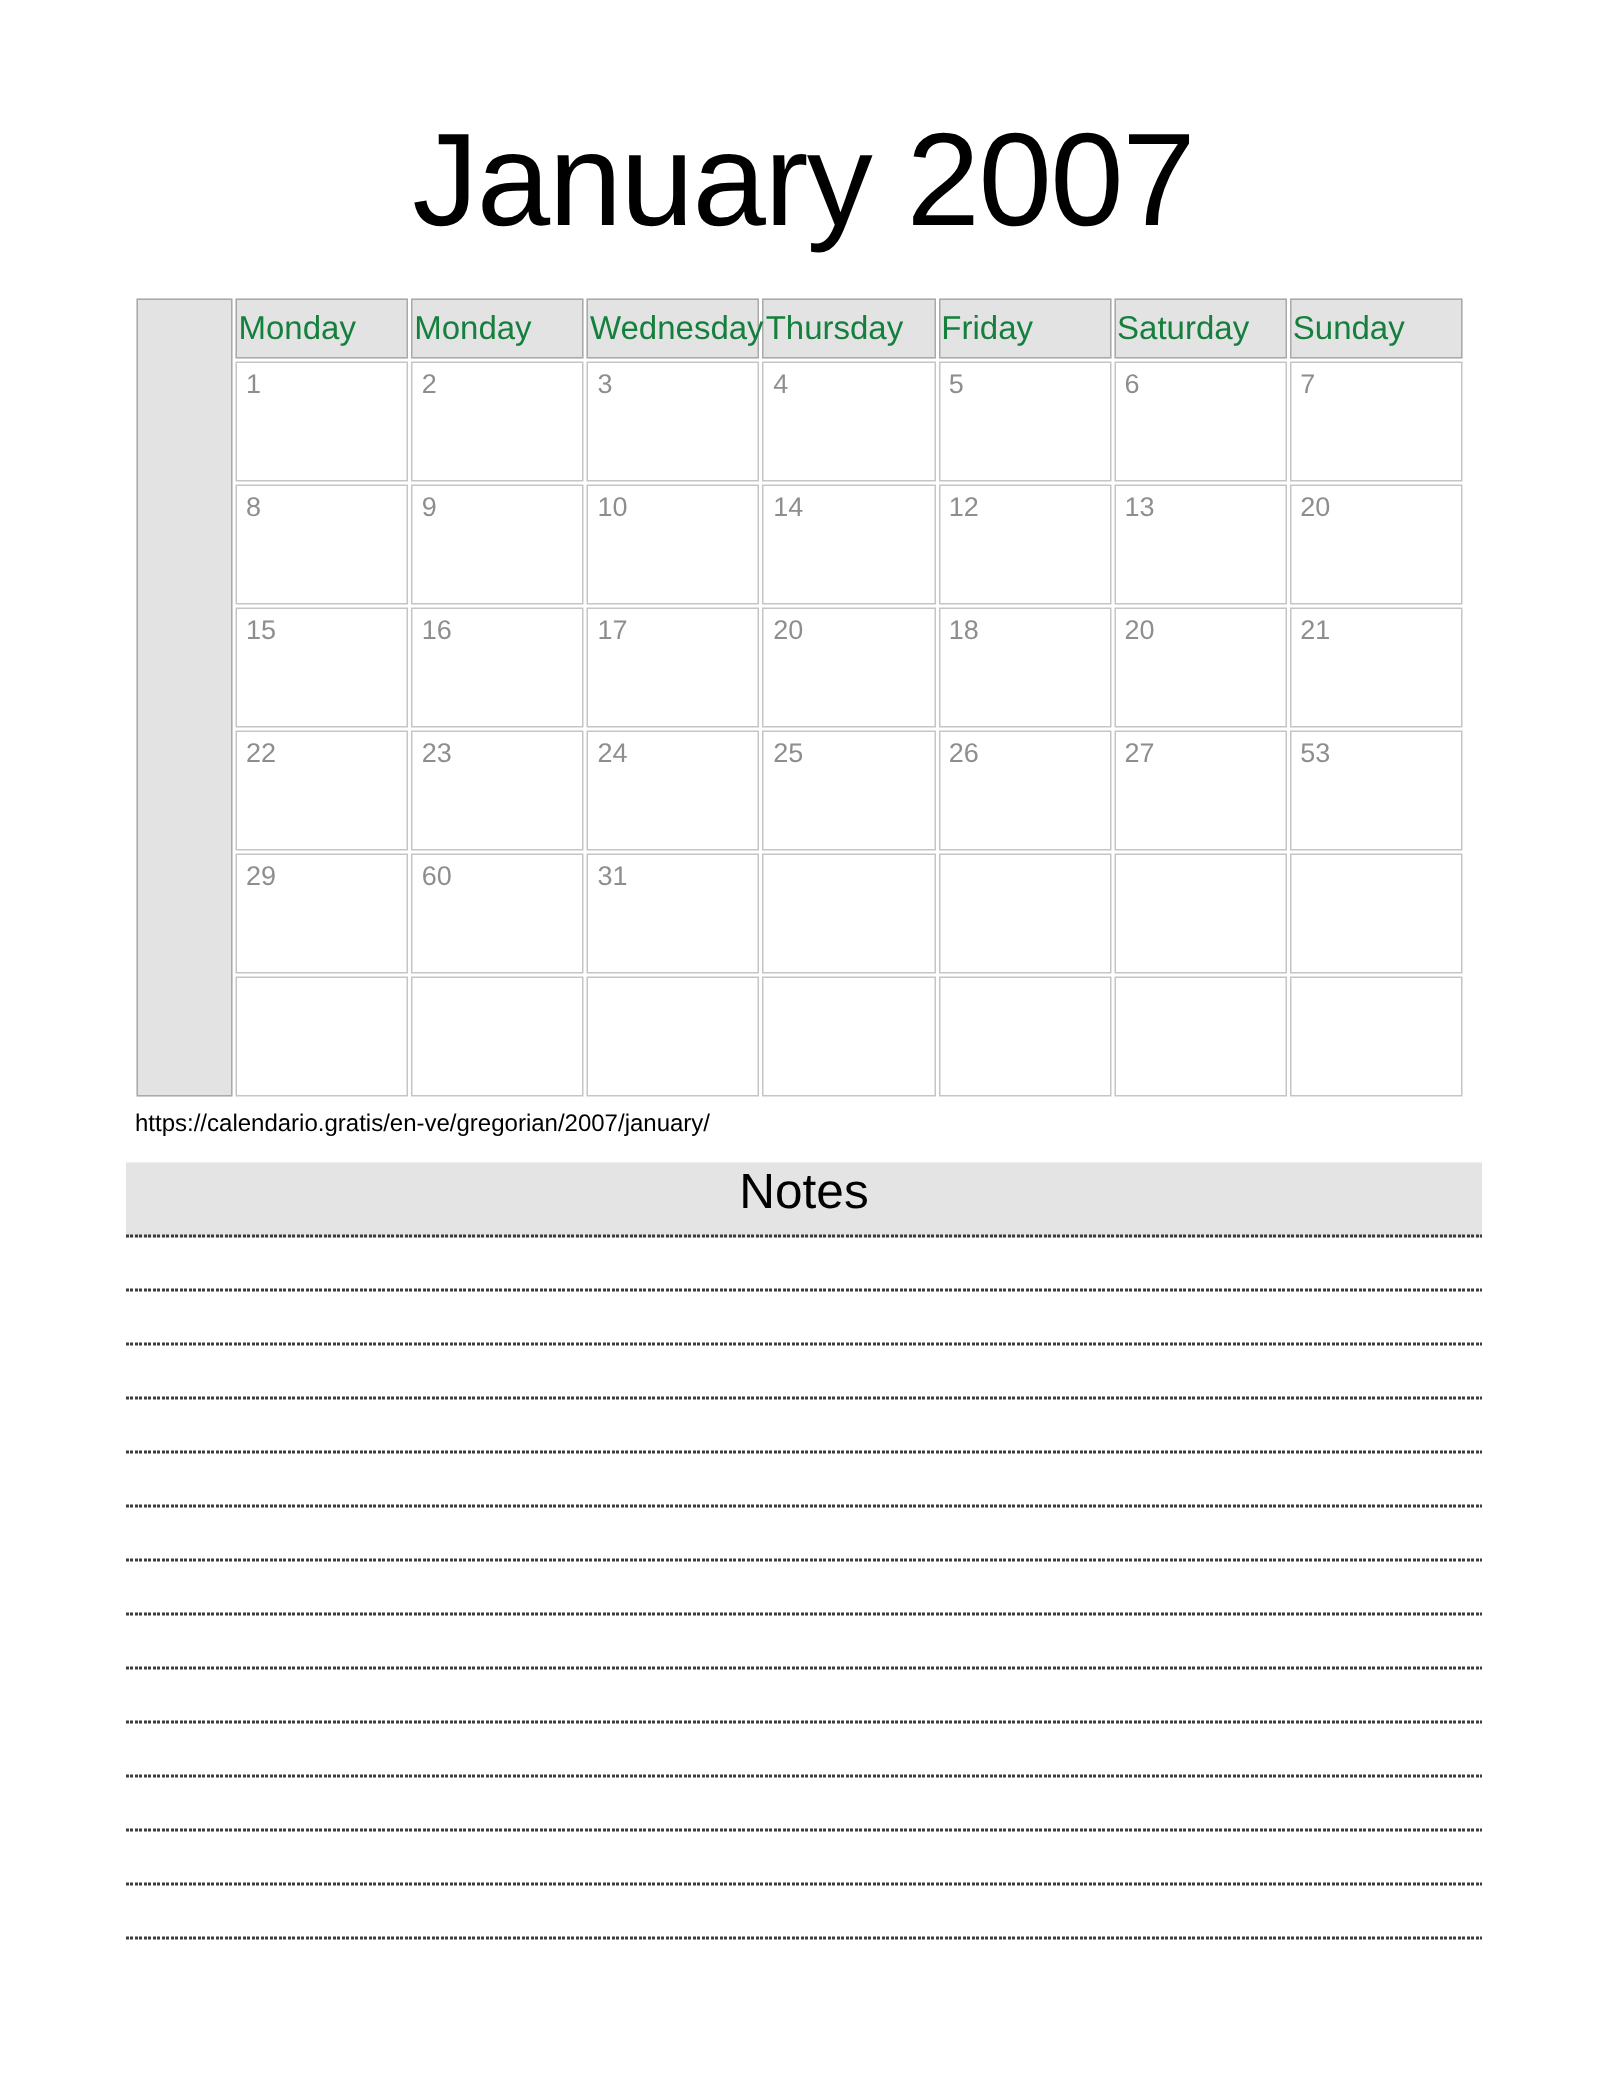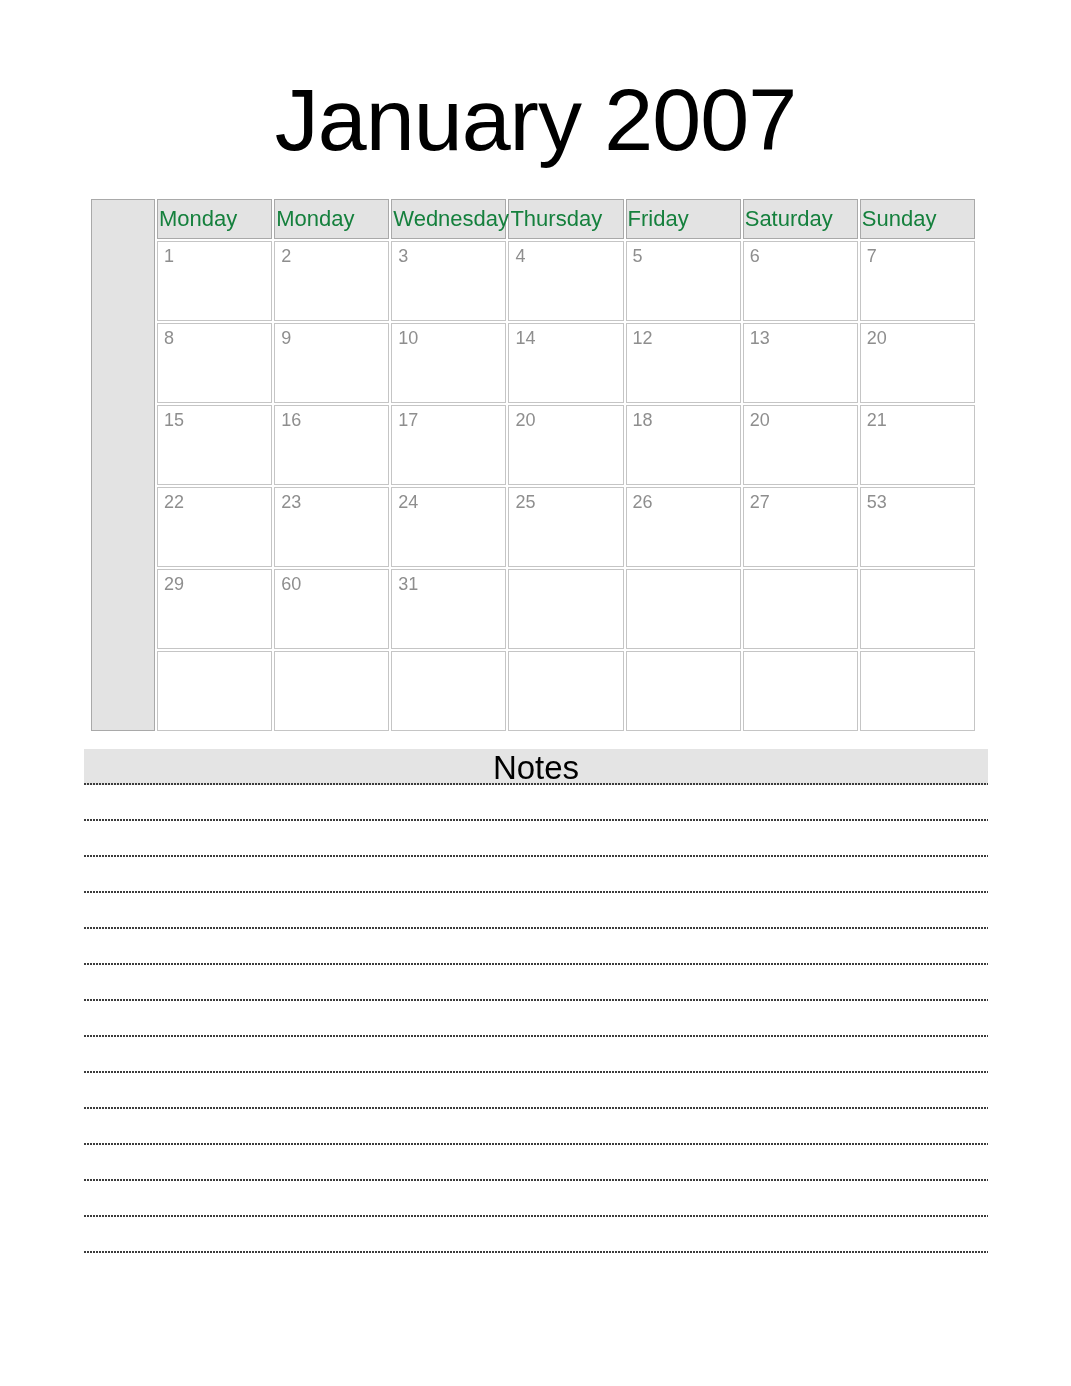--- a/index.html
+++ b/index.html
@@ -71,21 +71,21 @@
     font-size: 16px;
     line-height: 19px;
     color: #000;
   }
   
   .notes {
     margin: 16px 0 0 84px;
     width: 904px;
   }
   .notes-header {
-    height: 36px;
+    height: 50px;
     background: var(--notes-bar-bg, #e4e4e4);
     text-align: center;
     font-size: 33px;
     line-height: 37px;
     color: #000;
     background-image: repeating-linear-gradient(90deg, var(--dot-color,#3c3c3c) 0 2px, transparent 2px 3px);
     background-repeat: no-repeat;
     background-position: bottom;
     background-size: 100% 2px;
   }
@@ -169,20 +169,21 @@
         <td class="day"></td>
         <td class="day"></td>
         <td class="day"></td>
         <td class="day"></td>
         <td class="day"></td>
         <td class="day"></td>
       </tr>
     </tbody>
   </table>
 
+  <div class="source-url">https://calendario.gratis/en-ve/gregorian/2007/january/</div>
 
   <div class="notes">
     <div class="notes-header">
       <span>Notes</span>
     </div>
     <div id="notes-lines">
         <div class="notes-line"></div>
         <div class="notes-line"></div>
         <div class="notes-line"></div>
         <div class="notes-line"></div>

